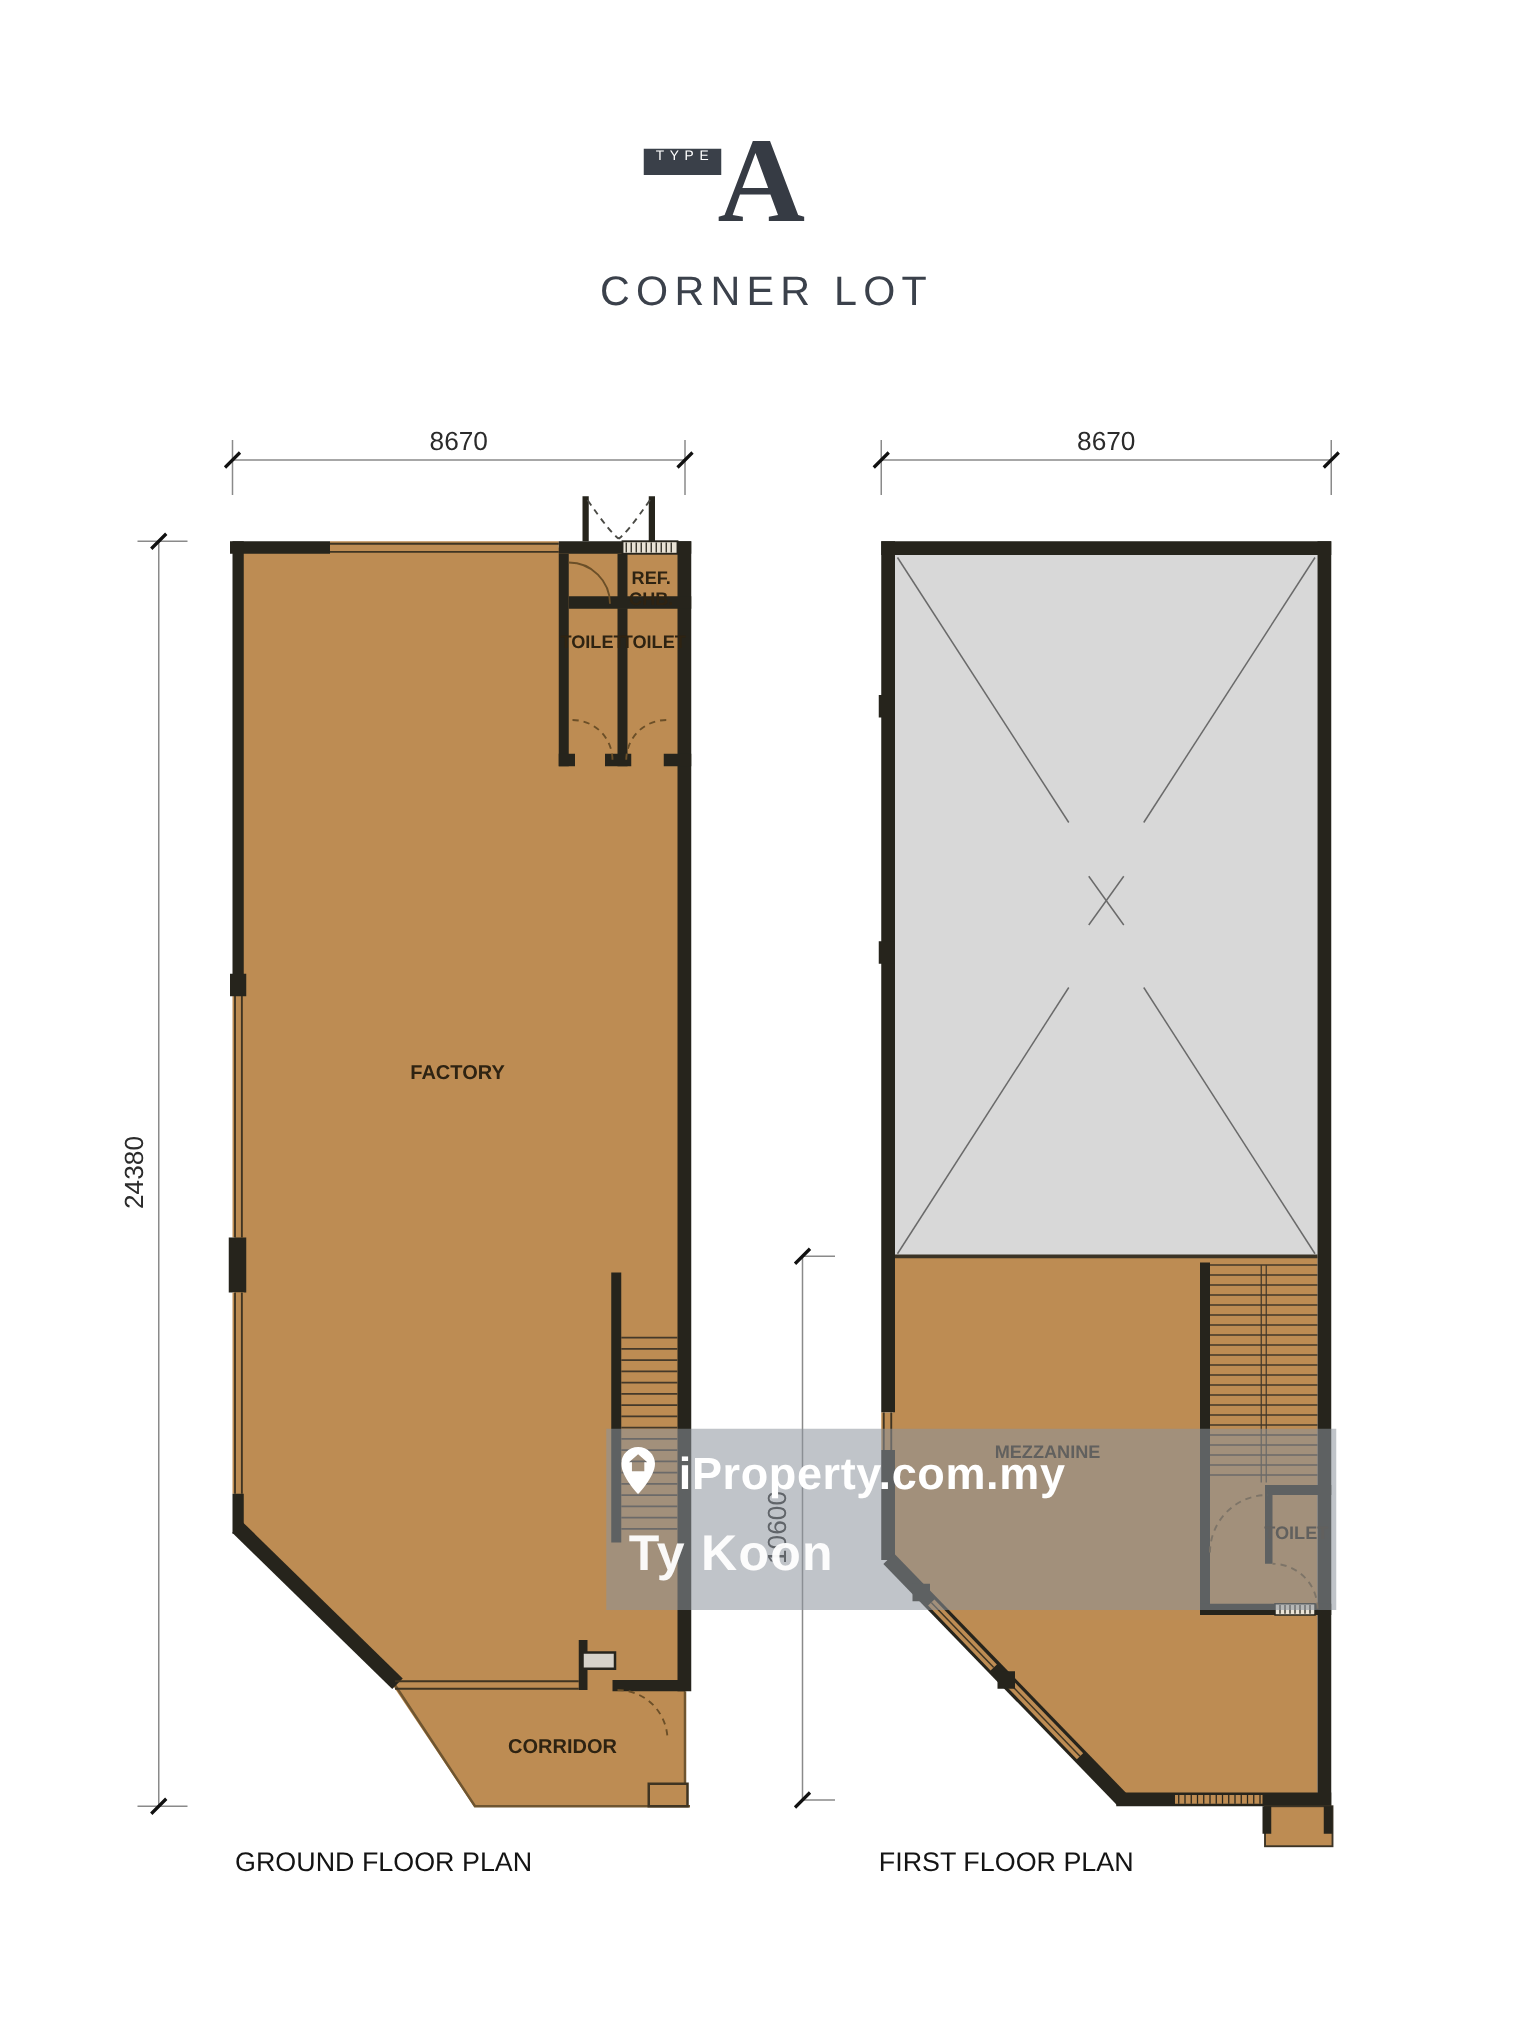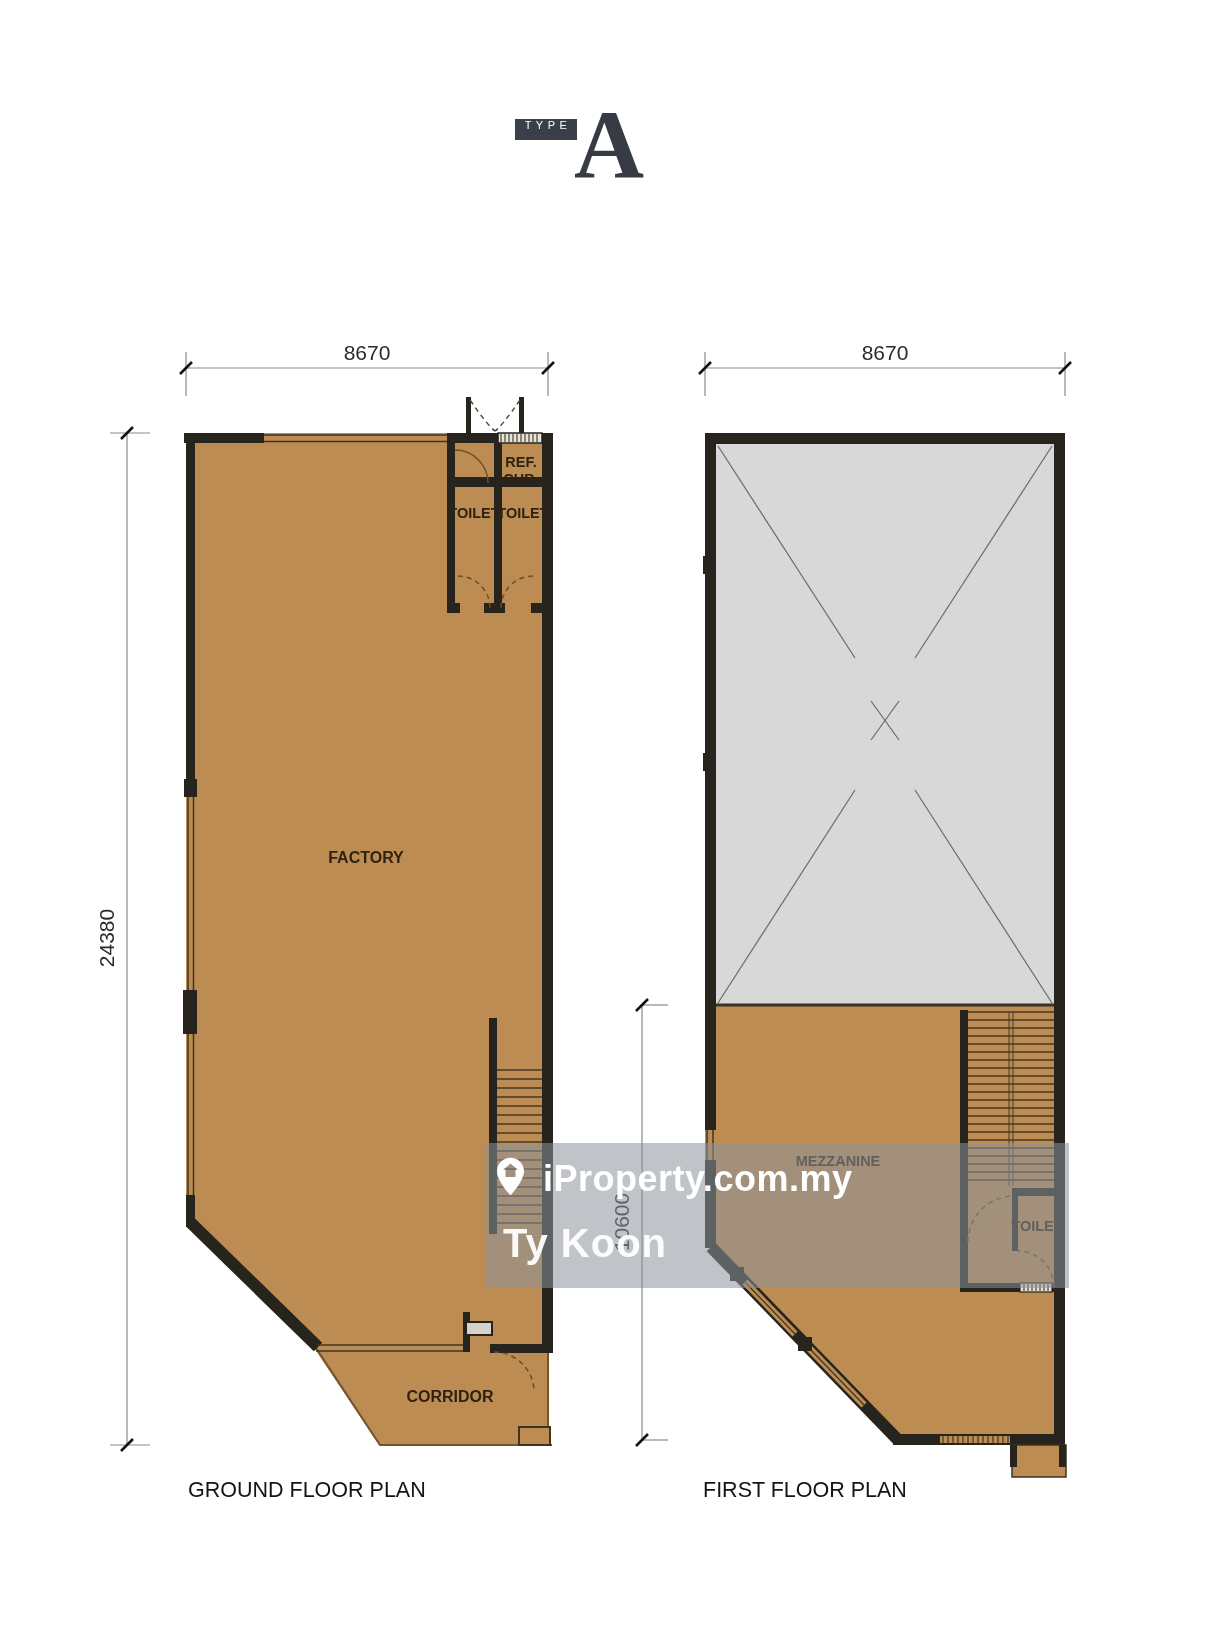--- a/index.html
+++ b/index.html
@@ -27,20 +27,21 @@
 </style>
 </head>
 <body>
 
 <div id="canvas">
 
   <div class="type-badge">
     <span>TYPE</span>
   </div>
   <div class="type-letter">A</div>
+  <div class="subtitle">CORNER LOT</div>
 
   <svg width="1211" height="1635" viewBox="0 0 1211 1635" style="position:absolute;left:0;top:0;">
 
     <g>
 
       <polygon points="188,438 548,438 548,1445 379,1445 314,1348 188,1225" fill="#bd8c53"></polygon>
 
       <path d="M316,1348 L380,1445 L552,1445 M548,1353 L548,1445" fill="none" stroke="#6f5530" stroke-width="2"></path>
       <rect x="519" y="1427" width="31" height="18" fill="#bd8c53" stroke="#3f3422" stroke-width="2"></rect>
 

